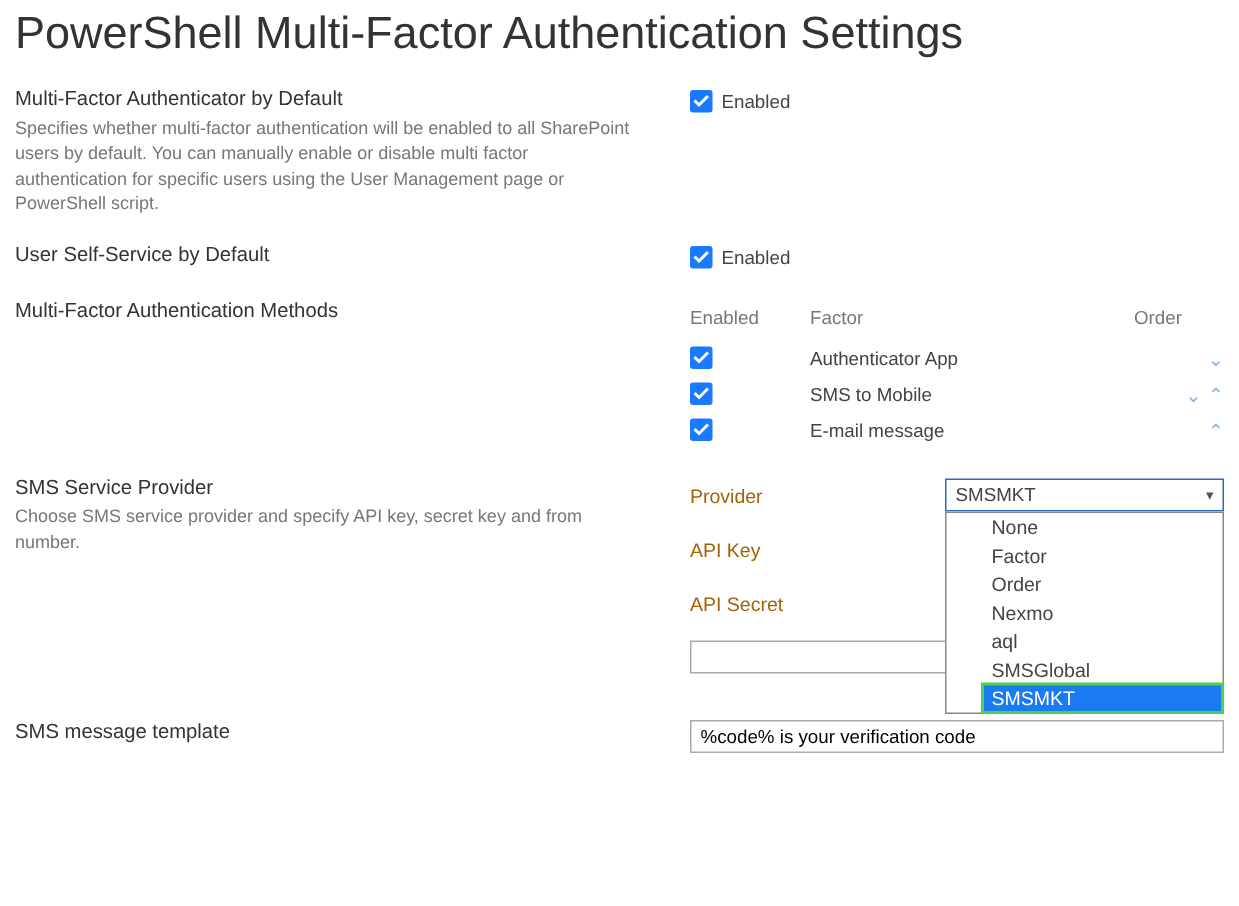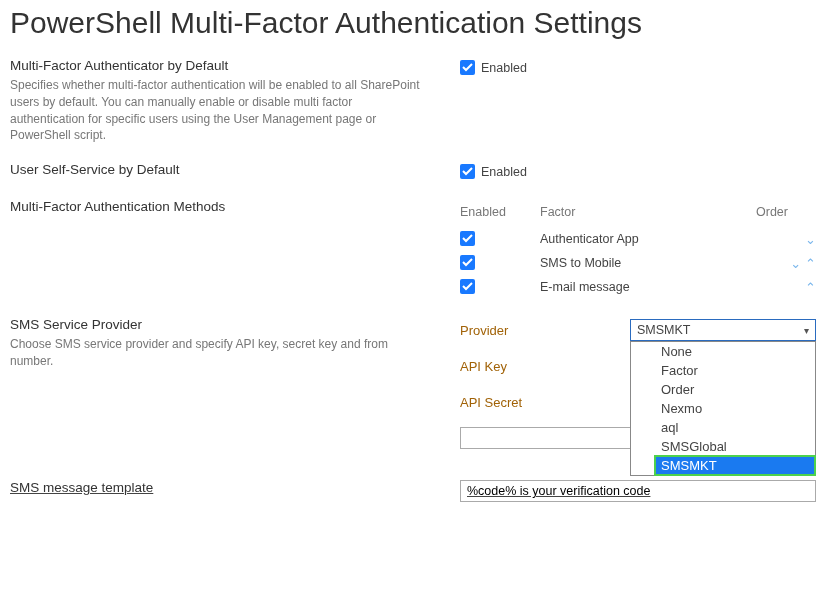--- a/index.html
+++ b/index.html
@@ -120,21 +120,20 @@
       font-size: 13px;
       cursor: pointer;
       text-align: right;
       margin-top: 4px;
       display: block;
     }
     .template-row {
       display: flex;
       align-items: flex-start;
       padding-bottom: 6px;
-      text-decoration: underline;
     }
     .template-input {
       flex: 1;
       border: 1px solid #aaa;
       padding: 4px 6px;
       font-size: 12.5px;
       height: 30px;
     }
     .chev { font-size: 10px; color: #555; }
   </style>

